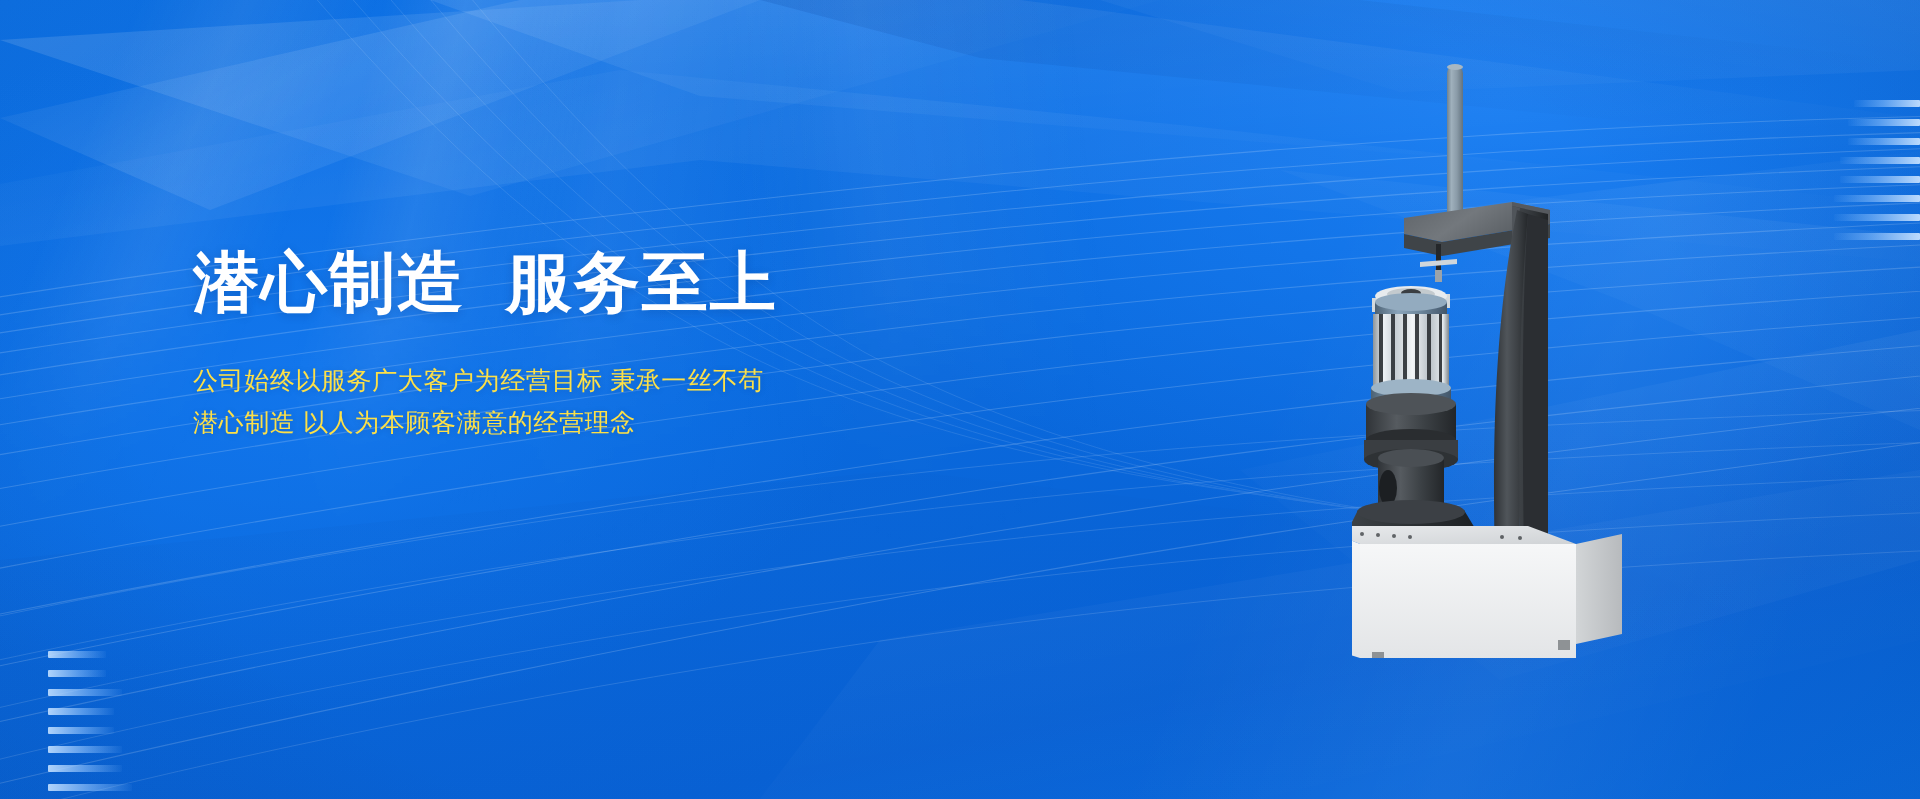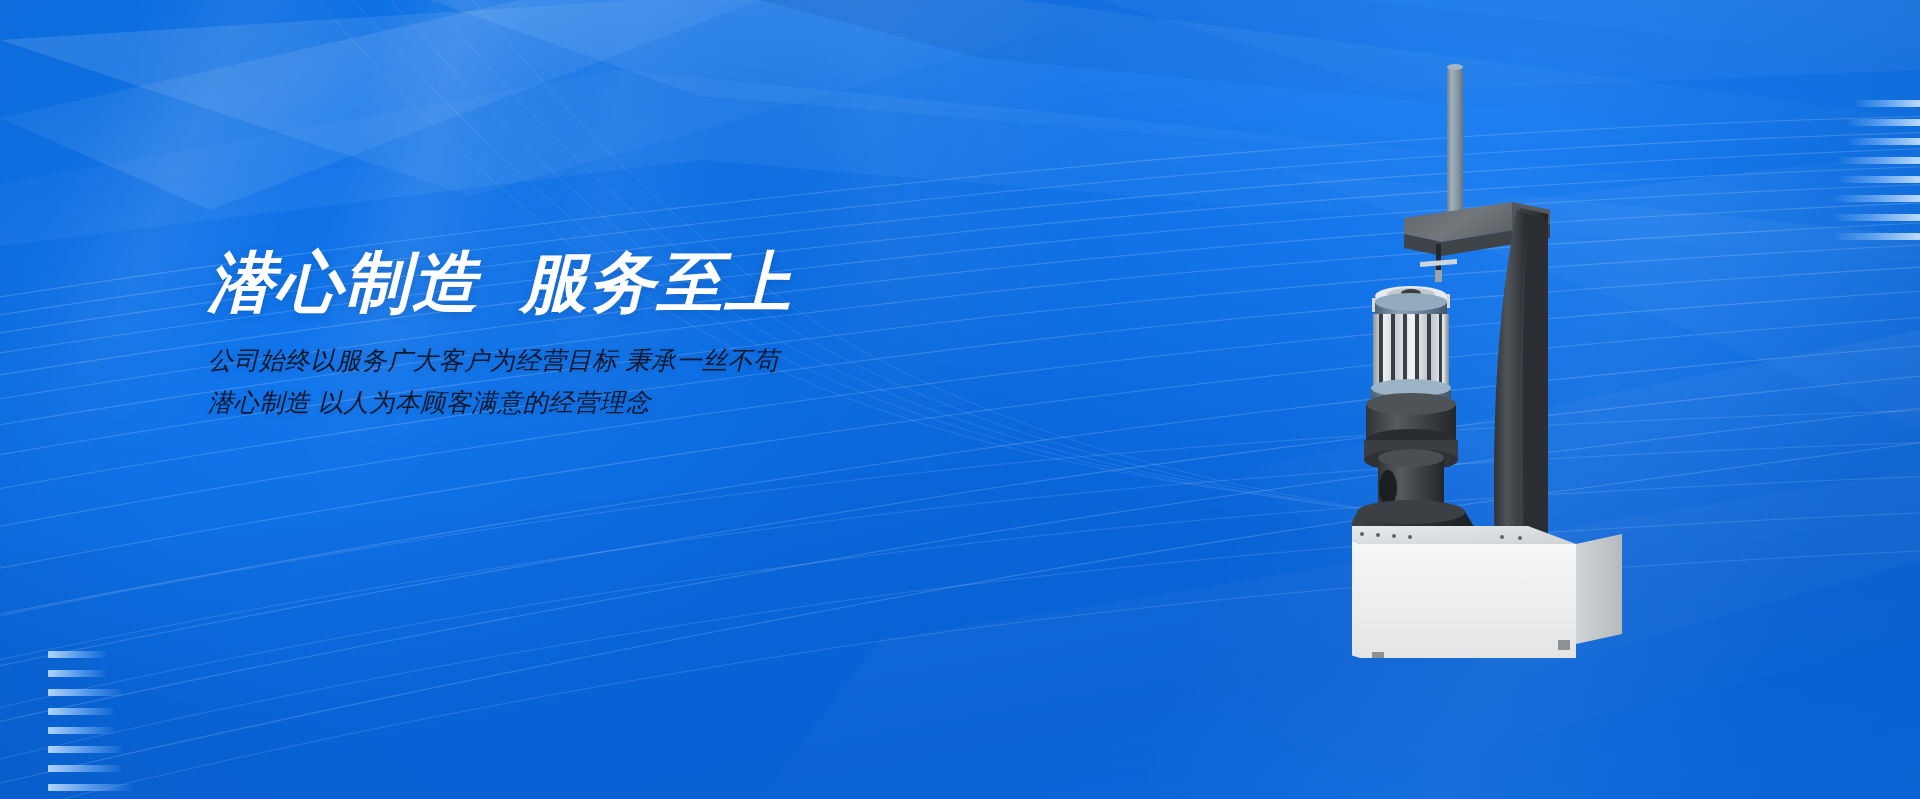--- a/index.html
+++ b/index.html
@@ -79,37 +79,36 @@
 
   .bars-left { left: 48px; bottom: 8px; width: 88px; gap: 12px; }
   .bars-left .b-w1 { width: 58px; }
   .bars-left .b-w2 { width: 66px; }
   .bars-left .b-w3 { width: 74px; }
   .bars-left .b-w4 { width: 84px; }
 
   
   .copy {
     position: absolute;
-    left: 208px;
+    left: 193px;
     top: 249px;
     width: 760px;
-    font-style: italic;
   }
   .headline {
     font-size: 66px;
     line-height: 1.0;
     font-weight: 700;
     color: #ffffff;
     letter-spacing: 2px;
     white-space: pre;
     text-shadow: 0 2px 10px rgba(0,30,80,0.18);
   }
   .sub {
-    margin-top: 24px;
-    color: #0f172a;
+    margin-top: 44px;
+    color: #fde047;
     font-size: 25px;
     line-height: 42px;
     font-weight: 400;
     letter-spacing: 0.6px;
     text-shadow: 0 1px 6px rgba(0,30,80,0.16);
   }
   .sub .sub-line { display: block; white-space: pre; }
 
   
   .machine {

